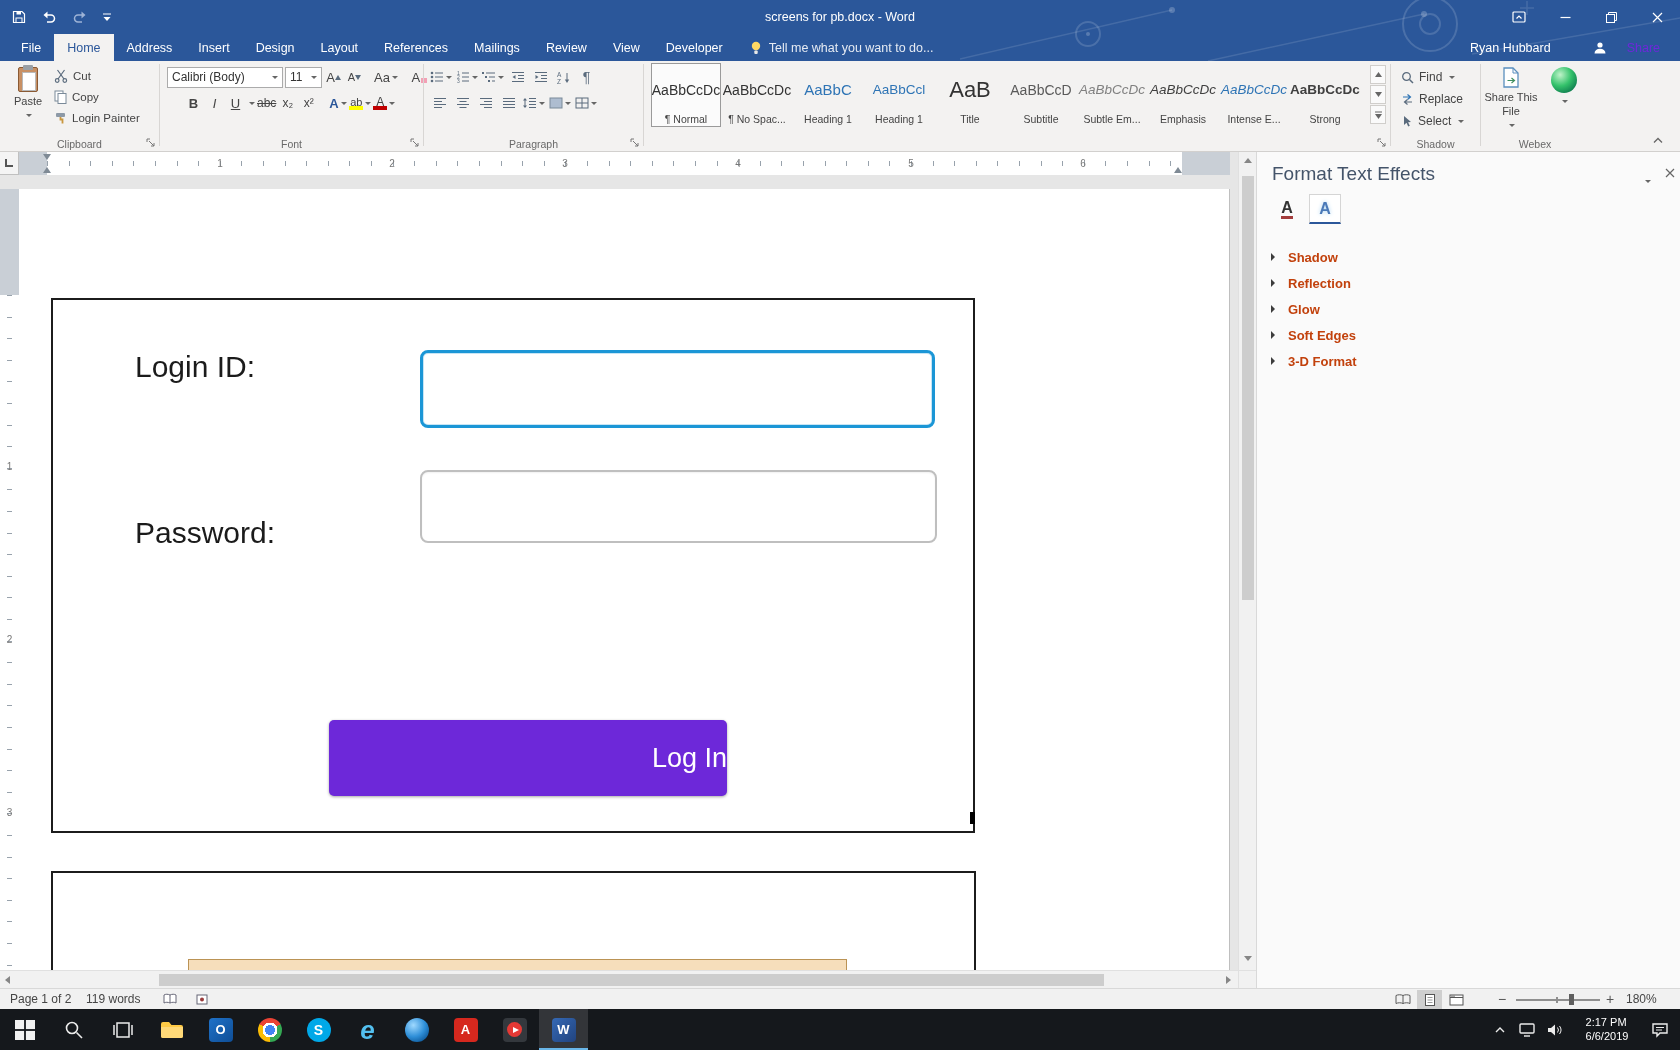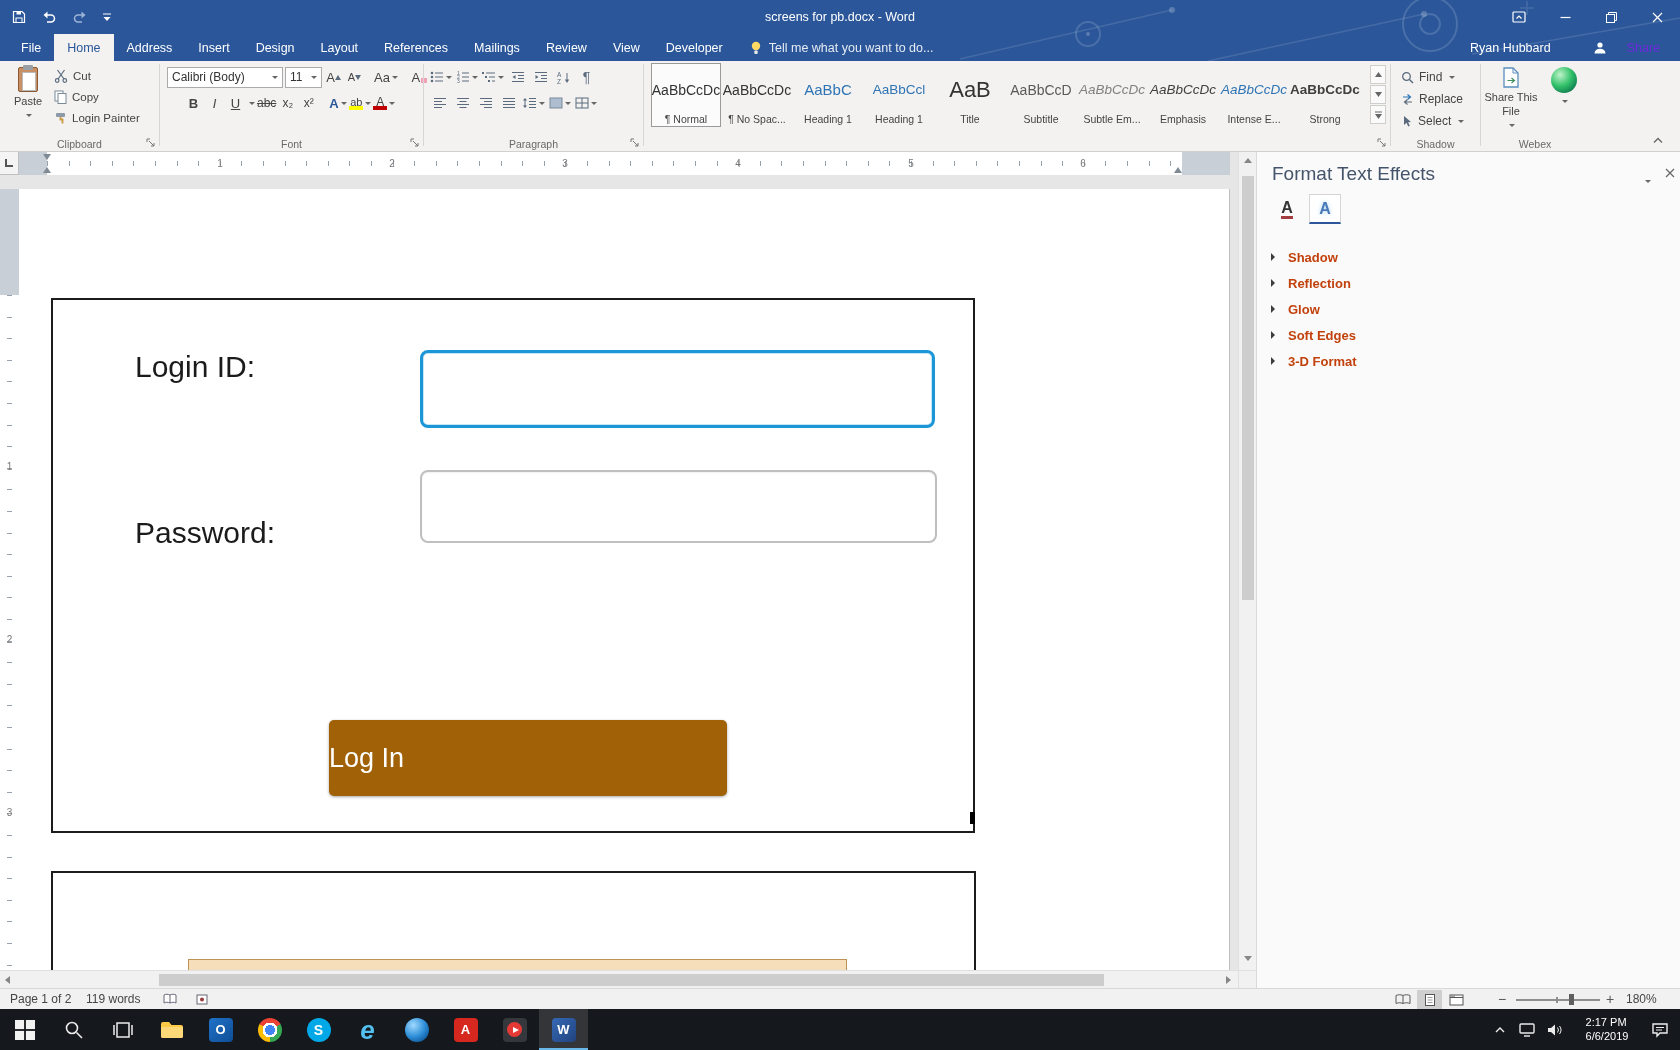--- a/index.html
+++ b/index.html
@@ -71,21 +71,21 @@
 .vruler{position:absolute;left:0;top:23px;width:19px;height:795px;background:#e6e6e6}
 .vm{position:absolute;left:0;width:19px;background:#c9cfd6}
 .vw{position:absolute;left:0;top:120px;width:19px;height:675px;background:#fff}
 .vticks{position:absolute;left:7px;top:120px;width:5px;height:675px;background:repeating-linear-gradient(to bottom,#98a2ac 0 1px,transparent 1px 21.6px)}
 .vn{position:absolute;left:0;width:19px;text-align:center;font-size:10px;color:#787878}
 .page{position:absolute;left:19px;top:37px;width:1211px;height:781px;background:#fff;border-right:1px solid #bfbfbf;overflow:hidden}
 .docbox{position:absolute;border:2px solid #1c1c1c;background:#fff}
 .doclabel{position:absolute;font-size:30px;color:#1b1b1b}
 .input1{position:absolute;background:#fff;border:3px solid #1b96d6;border-radius:8px;box-shadow:inset 0 0 0 1px rgba(27,150,214,.25)}
 .input2{position:absolute;background:#fff;border:2px solid #bfbfbf;border-radius:8px;box-shadow:inset 0 1px 2px rgba(0,0,0,.06)}
-.loginbtn{position:absolute;background:#a16207;border-radius:5px;box-shadow:0 1px 3px rgba(0,0,0,.35);color:#fff;font-size:27px;display:flex;align-items:center;justify-content:flex-start}
+.loginbtn{position:absolute;background:#6d28d9;border-radius:5px;box-shadow:0 1px 3px rgba(0,0,0,.35);color:#fff;font-size:27px;display:flex;align-items:center;justify-content:flex-end}
 .uploadhead{display:block;text-align:center;margin-top:22px;font-size:30px;font-weight:bold;color:#000;letter-spacing:.3px}
 .tanstrip{position:absolute;background:#f6debb;border:1px solid #bb9355}
 .handle{position:absolute;background:#000}
 
 .hscroll{position:absolute;left:0;top:818px;width:1238px;height:18px;background:#f1f1f1;border-top:1px solid #e0e0e0}
 .vscroll{position:absolute;left:1238px;top:0;width:18px;height:818px;background:#f1f1f1;border-left:1px solid #e0e0e0}
 .thumbh{position:absolute;top:3px;height:12px;background:#cdcdcd}
 .thumbv{position:absolute;left:3px;width:12px;background:#cdcdcd}
 .sarrow{position:absolute;width:0;height:0}
 .scorner{position:absolute;left:1238px;top:818px;width:18px;height:18px;background:#f1f1f1;border-left:1px solid #e0e0e0;border-top:1px solid #e0e0e0}

